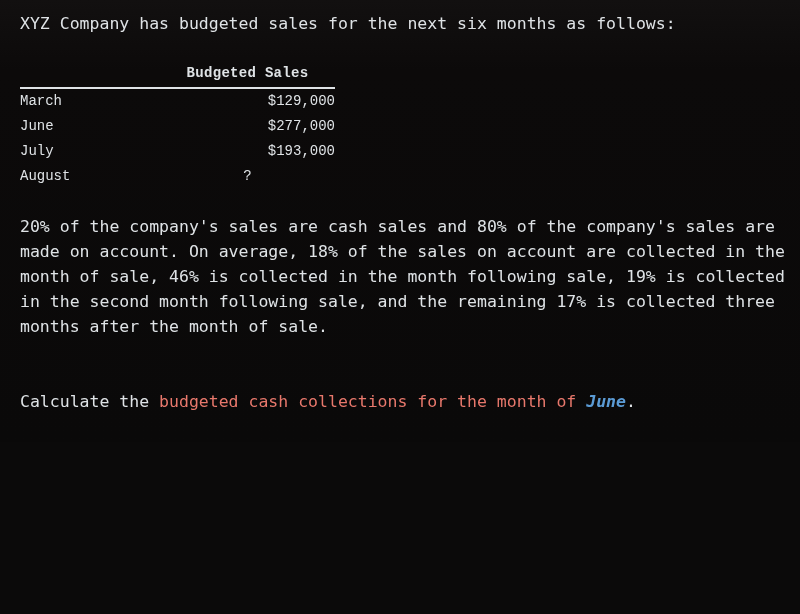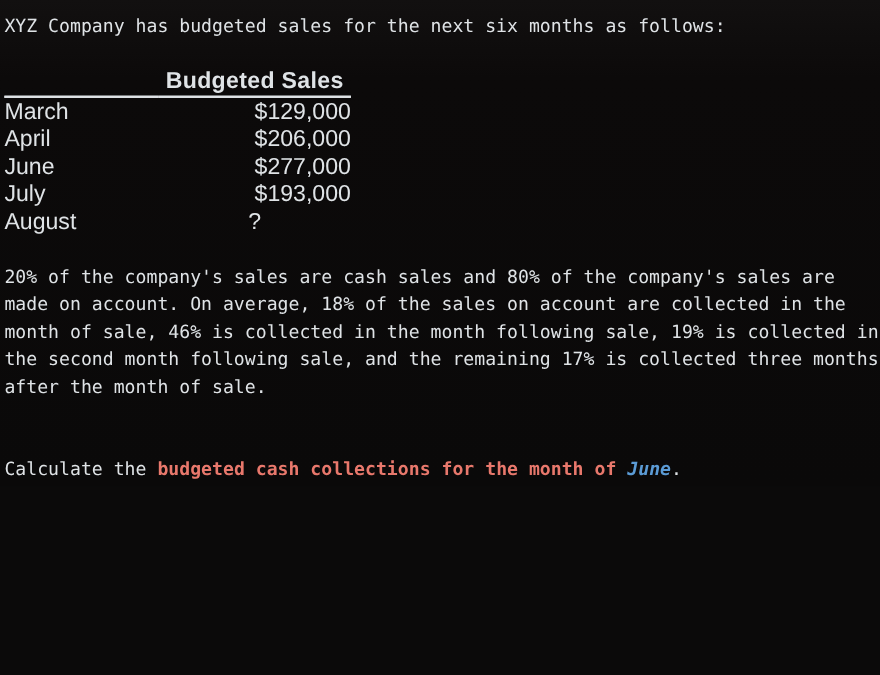--- a/index.html
+++ b/index.html
@@ -12,35 +12,35 @@
     position: relative;
     width: 800px;
     height: 442px;
     background: linear-gradient(to bottom, #121010 0px, #0c0a0a 70px, #0a0909 100%);
     color: #dfe3e6;
     font-family: "DejaVu Sans Mono", "Liberation Mono", monospace;
     font-size: 16.5px;
     line-height: 25px;
     overflow: hidden;
     box-sizing: border-box;
-    padding: 11px 0 0 4px;
+    padding: 11px 0 0 20px;
     -webkit-font-smoothing: antialiased;
   }
   .para {
     white-space: pre-wrap;
     margin: 0;
   }
   .spacer-sm { height: 25px; }
 
   
   .sales-table {
     border-collapse: collapse;
     margin: 0 0 0 0;
-    font-family: Liberation Sans, sans-serif;
-    font-size: 21px;
+    font-family: Liberation Mono, monospace;
+    font-size: 14px;
     line-height: 25px;
   }
   .sales-table th,
   .sales-table td {
     padding: 0;
     margin: 0;
     font-weight: normal;
     vertical-align: top;
   }
   .col-month { width: 140px; text-align: left; }
@@ -54,21 +54,21 @@
   .hdr-blank { border-bottom: 2px solid #dfe3e6; }
   .hdr-amount {
     text-align: center;
     border-bottom: 2px solid #dfe3e6;
   }
   .q-mark { text-align: center; padding-right: 8px; }
 
   
   .em-red {
     color: #e8786c;
-    font-weight: bold;
+    font-weight: normal;
     margin-top: 20px;
   }
   .em-blue {
     color: #5b9bd5;
     font-weight: bold;
     font-style: italic;
   }
 
   
   .handwritten-mark {
@@ -96,24 +96,20 @@
         <th class="col-month hdr-blank"></th>
         <th class="col-amount hdr-amount">Budgeted Sales</th>
       </tr>
     </thead>
     <tbody>
       <tr>
         <td class="col-month">March</td>
         <td class="col-amount">$129,000</td>
       </tr>
       <tr>
-        <td class="col-month">April</td>
-        <td class="col-amount">$206,000</td>
-      </tr>
-      <tr>
         <td class="col-month">June</td>
         <td class="col-amount">$277,000</td>
       </tr>
       <tr>
         <td class="col-month">July</td>
         <td class="col-amount">$193,000</td>
       </tr>
       <tr>
         <td class="col-month">August</td>
         <td class="col-amount q-mark">?</td>

